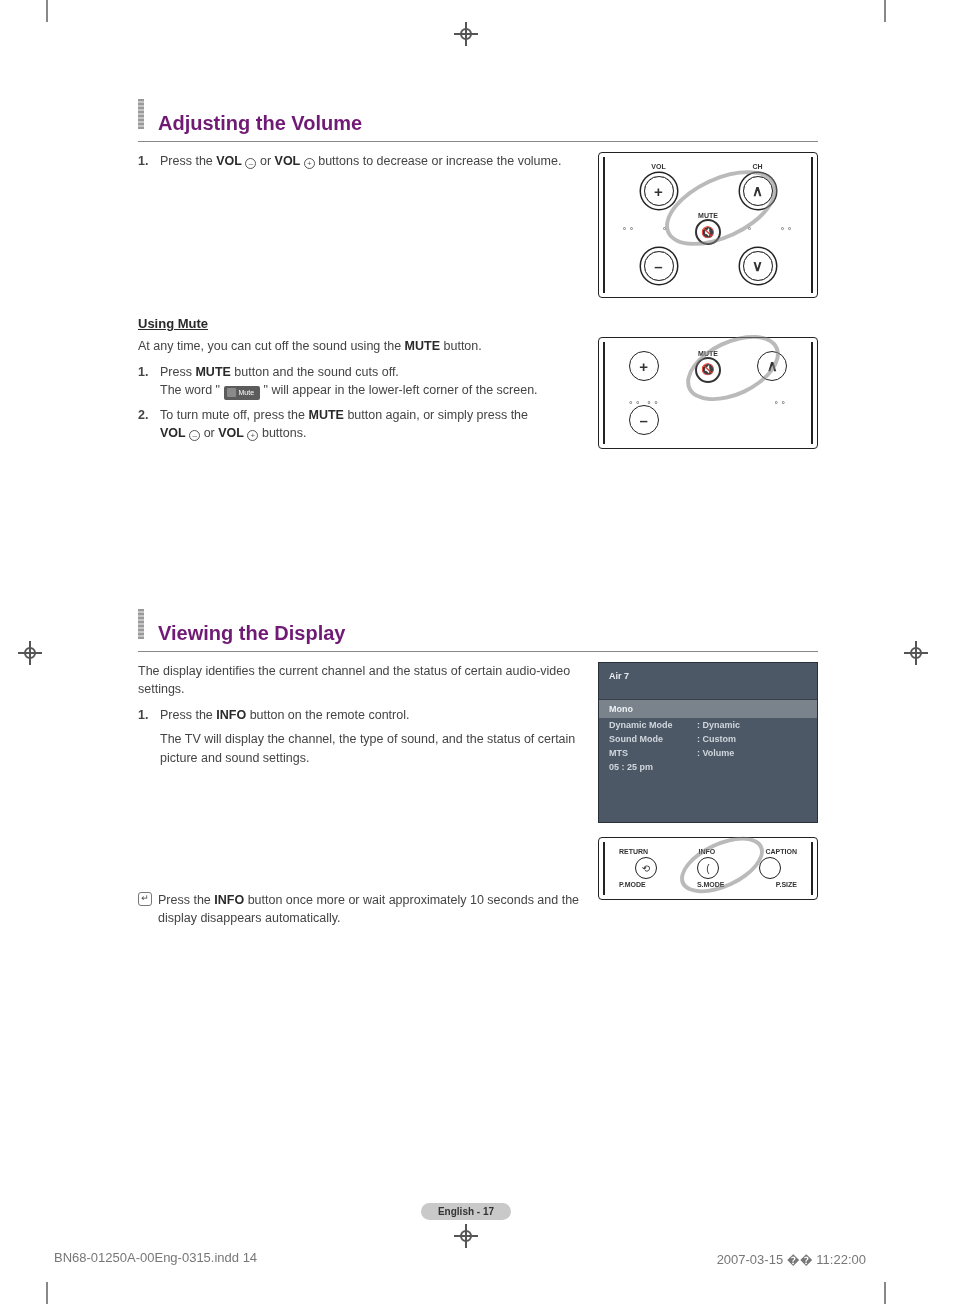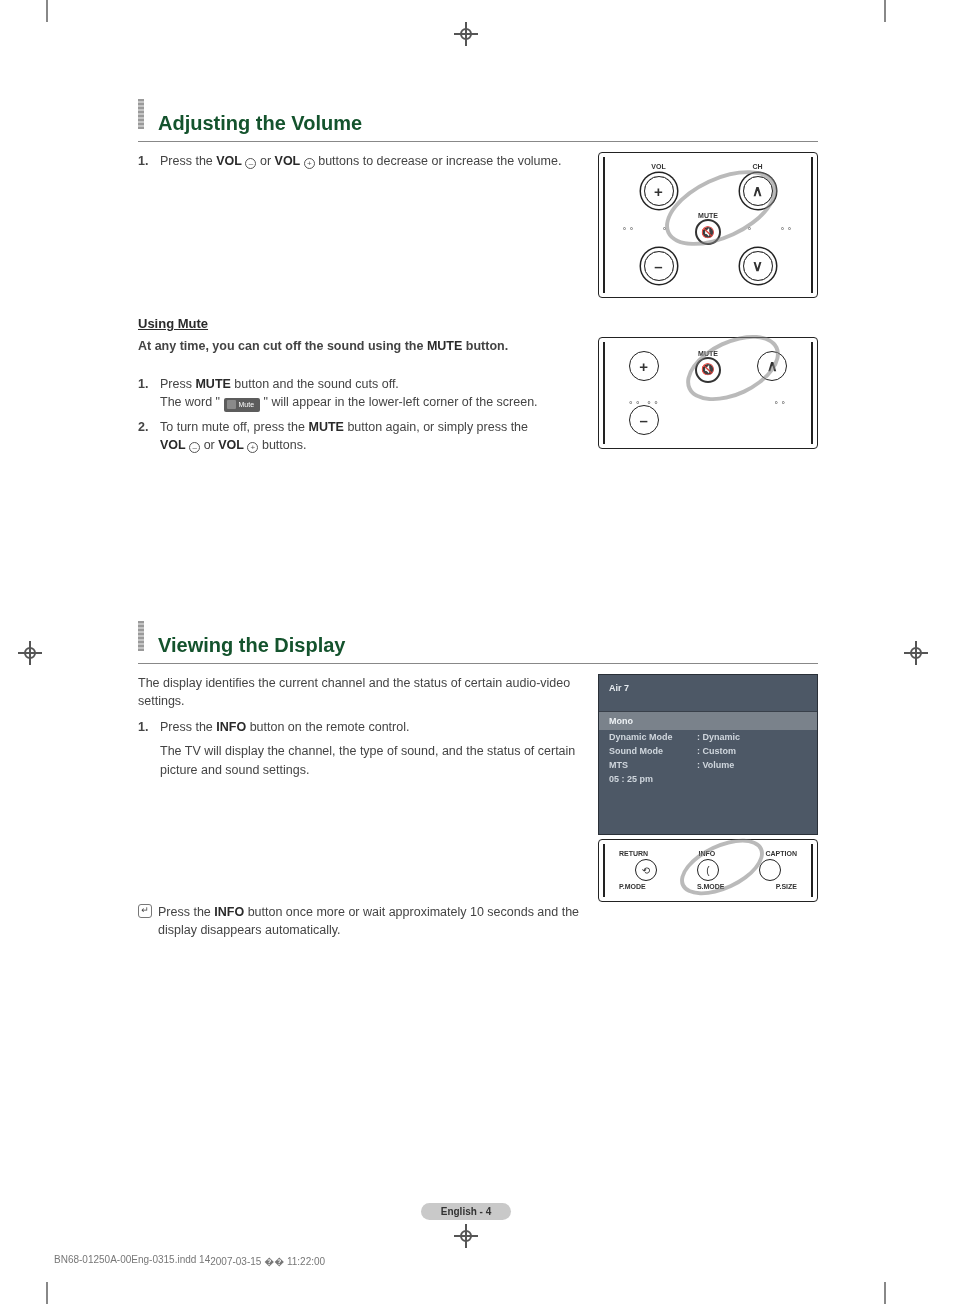--- a/index.html
+++ b/index.html
@@ -45,21 +45,21 @@
 
   .section-header {
     display: flex; align-items: center; margin-bottom: 6px;
   }
   .section-bar {
     width: 6px; height: 30px;
     background: repeating-linear-gradient(0deg,#9a9a9a 0 2px,#c5c5c5 2px 4px);
     margin-right: 14px;
   }
   .section-title {
-    font-size: 20px; font-weight: bold; color: #14532d; margin-top: 20px;
+    font-size: 20px; font-weight: bold; color: #701a75; margin-top: 20px;
   }
   .section-rule {
     border-top: 1px solid #888; margin-bottom: 10px;
   }
 
   .row { display: flex; gap: 18px; }
   .left-col { flex: 1; font-size: 12.5px; line-height: 1.45; color:#444; }
   .right-col { width: 220px; flex: none; }
 
   ol.steps { list-style: none; padding: 0; margin: 0 0 10px 0;}
@@ -106,21 +106,21 @@
     background:#fff; position:relative;
   }
   .hl-ellipse {
     position:absolute; border:4px solid rgba(130,130,130,0.55);
     border-radius:50%; transform: rotate(-25deg); pointer-events:none;
   }
 
   
   .osd {
     background:#4d5866; color:#cfd6dd; border:1px solid #2a3038;
-    font-size:9px; padding:0; margin-bottom:4px;
+    font-size:9px; padding:0; margin-bottom:14px;
   }
   .osd .bar1 { padding:8px 10px 18px 10px; color:#e7ecf1; font-weight:bold;}
   .osd .bar2 {
     background:#7a828b; color:#eef2f5; padding:4px 10px; font-weight:bold; border-top:1px solid #39404a;
   }
   .osd .kv { display:flex; padding:2px 10px; }
   .osd .kv .k { width:88px; flex:none; font-weight:bold;}
   .osd .kv .v { font-weight:bold; }
   .osd .pad { height:48px; }
 
@@ -132,21 +132,21 @@
   .illus2 .bottom-labels { display:flex; justify-content:space-between; font-size:7px; font-weight:bold; padding:2px 10px 0; border-bottom:1px solid #fff;}
 
   .page-badge {
     display:block; width:90px; margin: 0 auto; text-align:center;
     background:#c9c9c9; color:#333; border-radius:9px; font-size:10px;
     font-weight:bold; padding:3px 0;
   }
 
   .footer {
     position:absolute; bottom:6px; left:0; right:12px;
-    display:flex; justify-content:flex-start; font-size:10px; color:#777;
+    display:flex; justify-content:space-between; font-size:13px; color:#777;
     padding: 0 6px;
   }
 
   .note-row { display:flex; gap:6px; margin-top: 4px;}
   .note-ic {
     width:14px; height:14px; border:1px solid #777; border-radius:3px;
     display:inline-flex; align-items:center; justify-content:center;
     font-size:9px; flex:none; margin-top:1px;
   }
 
@@ -225,21 +225,21 @@
           <div class="hl-ellipse" style="left:56px; top:20px; width:120px; height:62px;"></div>
         </div>
       </div>
     </div>
   </div>
 
   <span class="subheading">Using Mute</span>
 
   <div class="row">
     <div class="left-col">
-      <p style="margin-bottom:20px;font-weight:bold;">
+      <p style="margin-bottom:8px;">
         <span>At any time, you can cut off the sound using the </span>
         <b>MUTE</b>
         <span> button.</span>
       </p>
       <ol class="steps">
         <li>
           <span class="num">1.</span>
           <span class="body">
             <span>Press </span>
             <b>MUTE</b>
@@ -370,21 +370,21 @@
             <span>S.MODE</span>
             <span>P.SIZE</span>
           </div>
           <div class="hl-ellipse" style="left:72px; top:0px; width:90px; height:46px;"></div>
         </div>
       </div>
     </div>
   </div>
 
   <div style="position:absolute; bottom:54px; left:0; right:0;">
-    <span class="page-badge">English - 4</span>
+    <span class="page-badge">English - 17</span>
   </div>
 
   <span class="reg-mark reg-bot" style="bottom:30px;">
       <span class="circ"></span>
     </span>
 
   <div class="footer">
     <span>BN68-01250A-00Eng-0315.indd   14</span>
     <span>2007-03-15   �� 11:22:00</span>
   </div>

